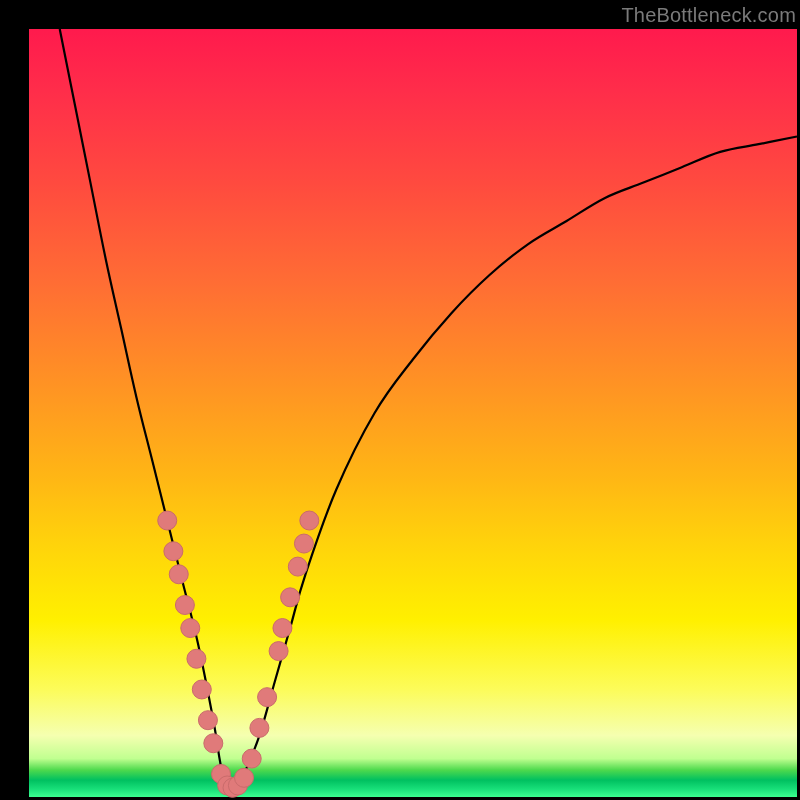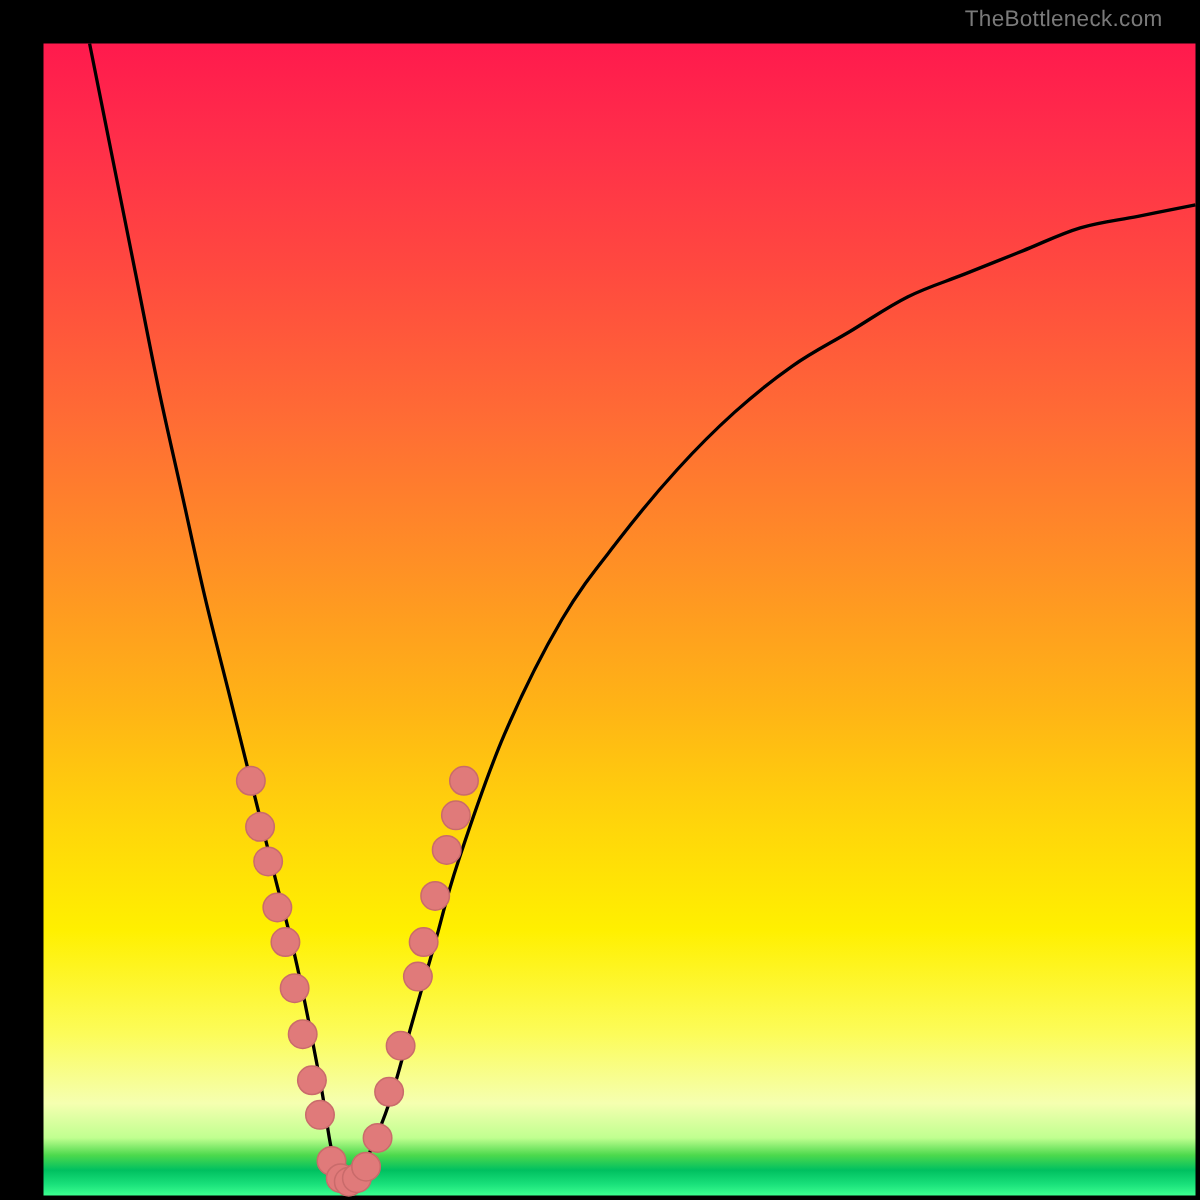--- a/index.html
+++ b/index.html
@@ -38,23 +38,23 @@
       #c0ff90 95%,
       #4dd94d 96.5%,
       #00c060 97.8%,
       #19e07a 99%,
       #3cff90 100%
     );
   }
   .watermark {
     position: absolute;
     top: 4px;
-    right: 25px;
+    right: 4px;
     color: #7a7a7a;
-    font-size: 15px;
+    font-size: 20px;
     font-weight: 400;
     letter-spacing: 0.2px;
     z-index: 50;
     user-select: none;
   }
   svg.curve {
     position: absolute;
     left: 0;
     top: 0;
     width: 768px;

